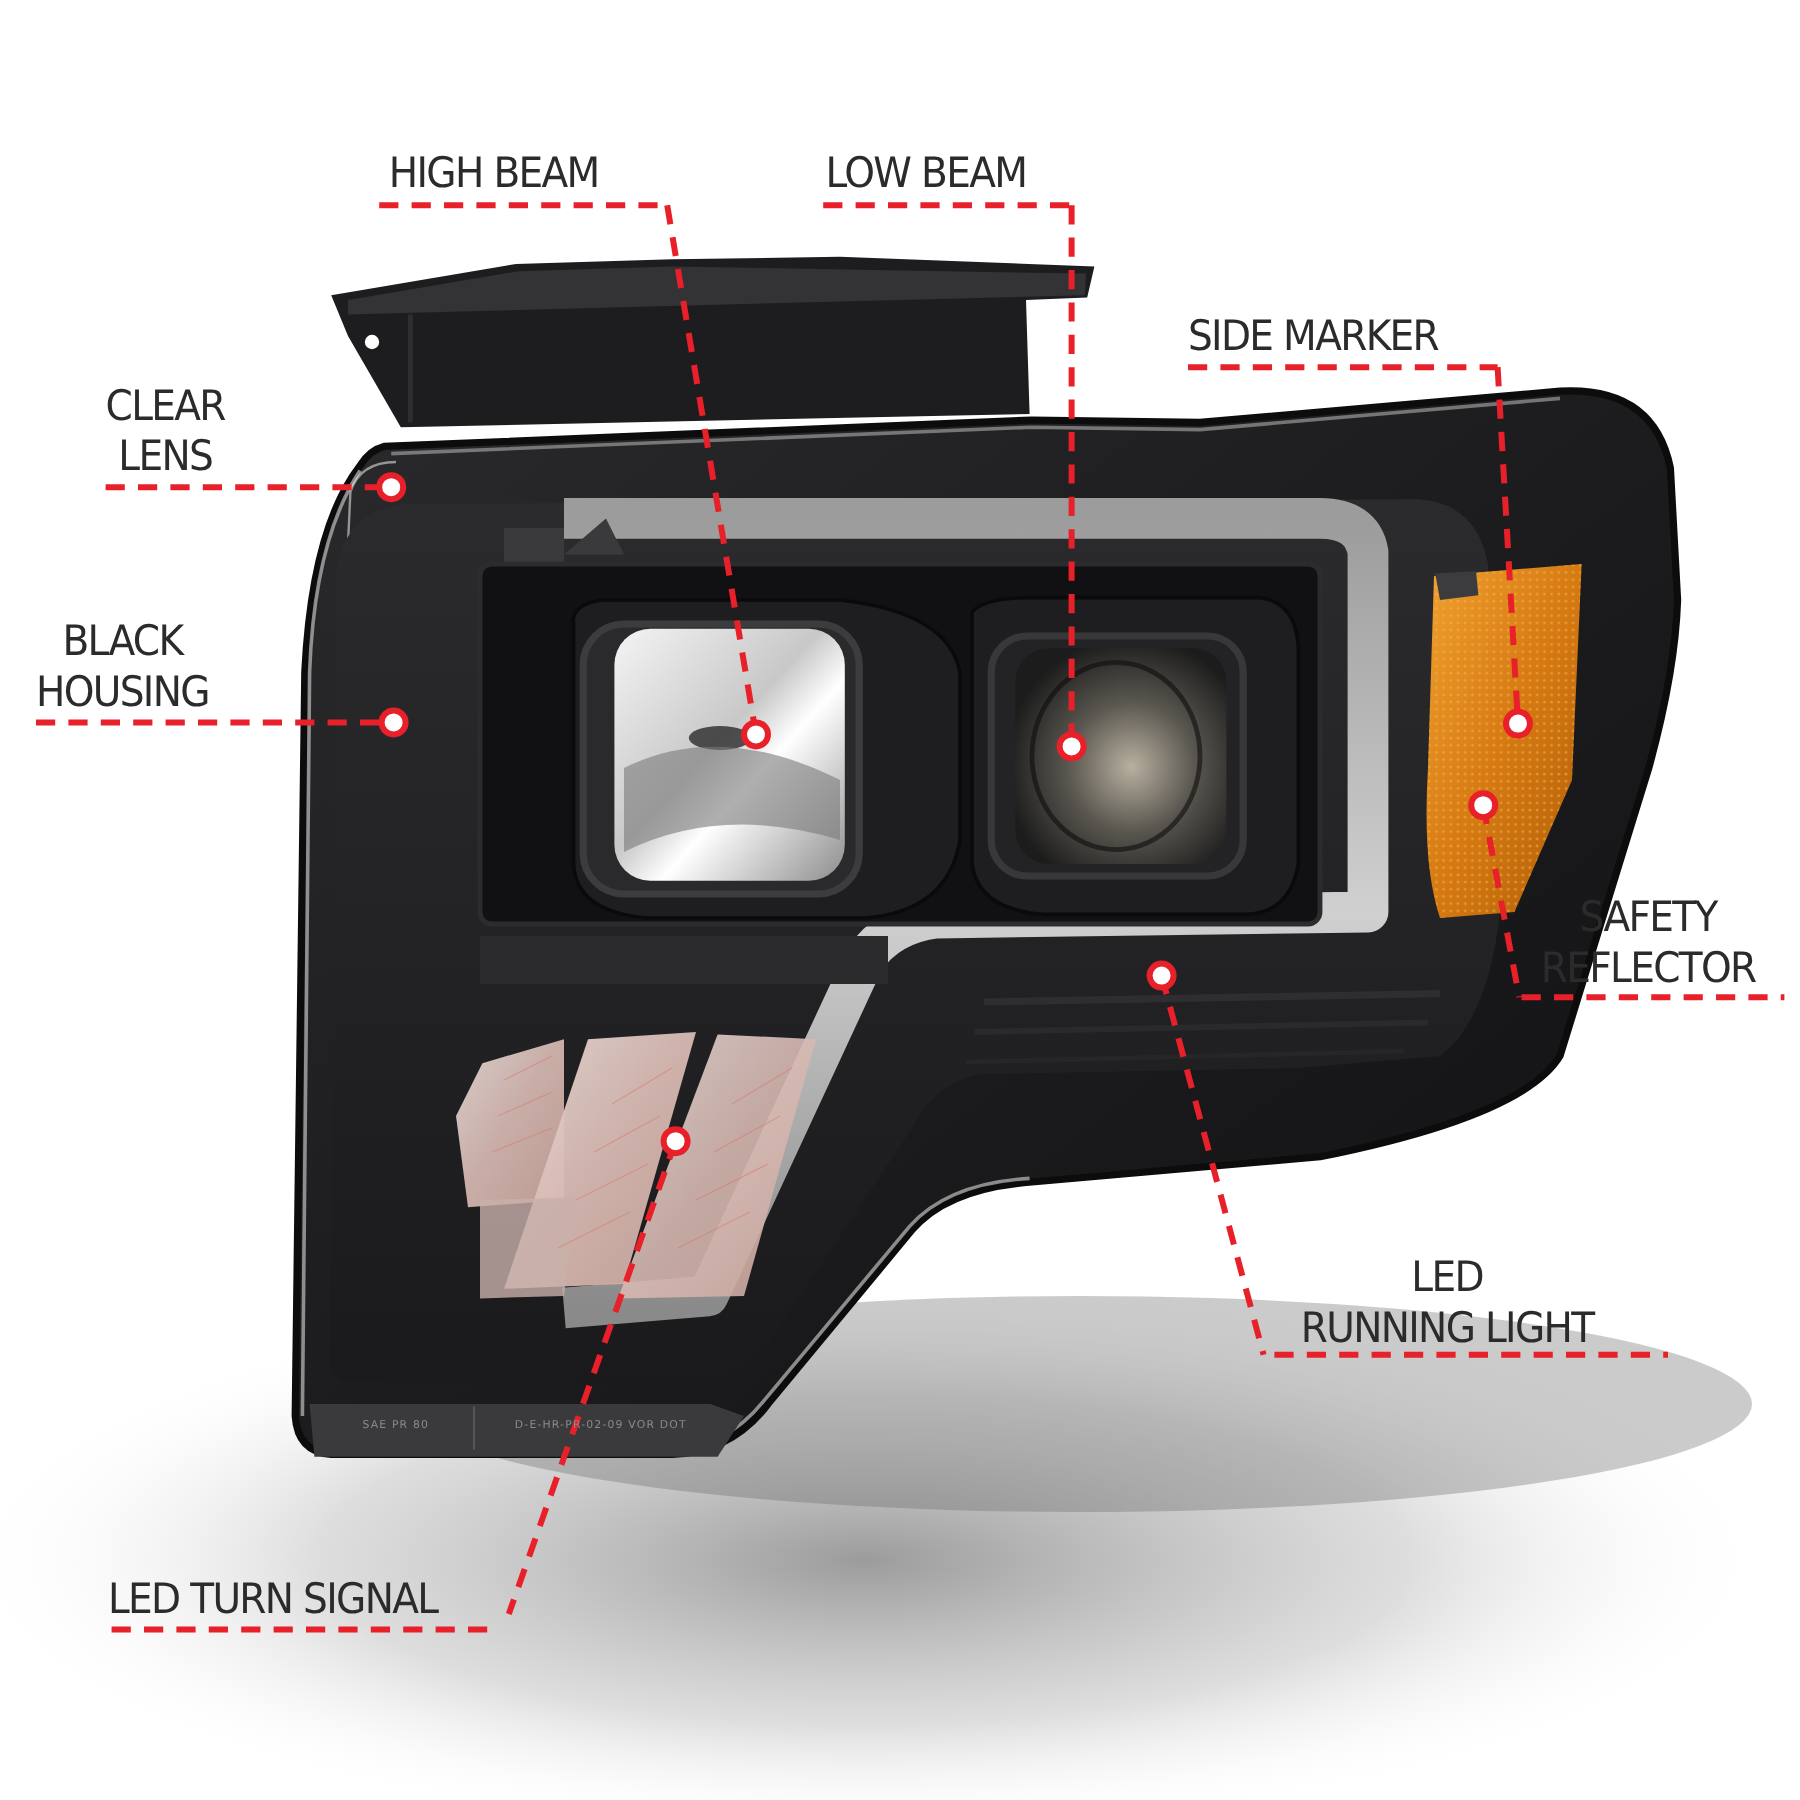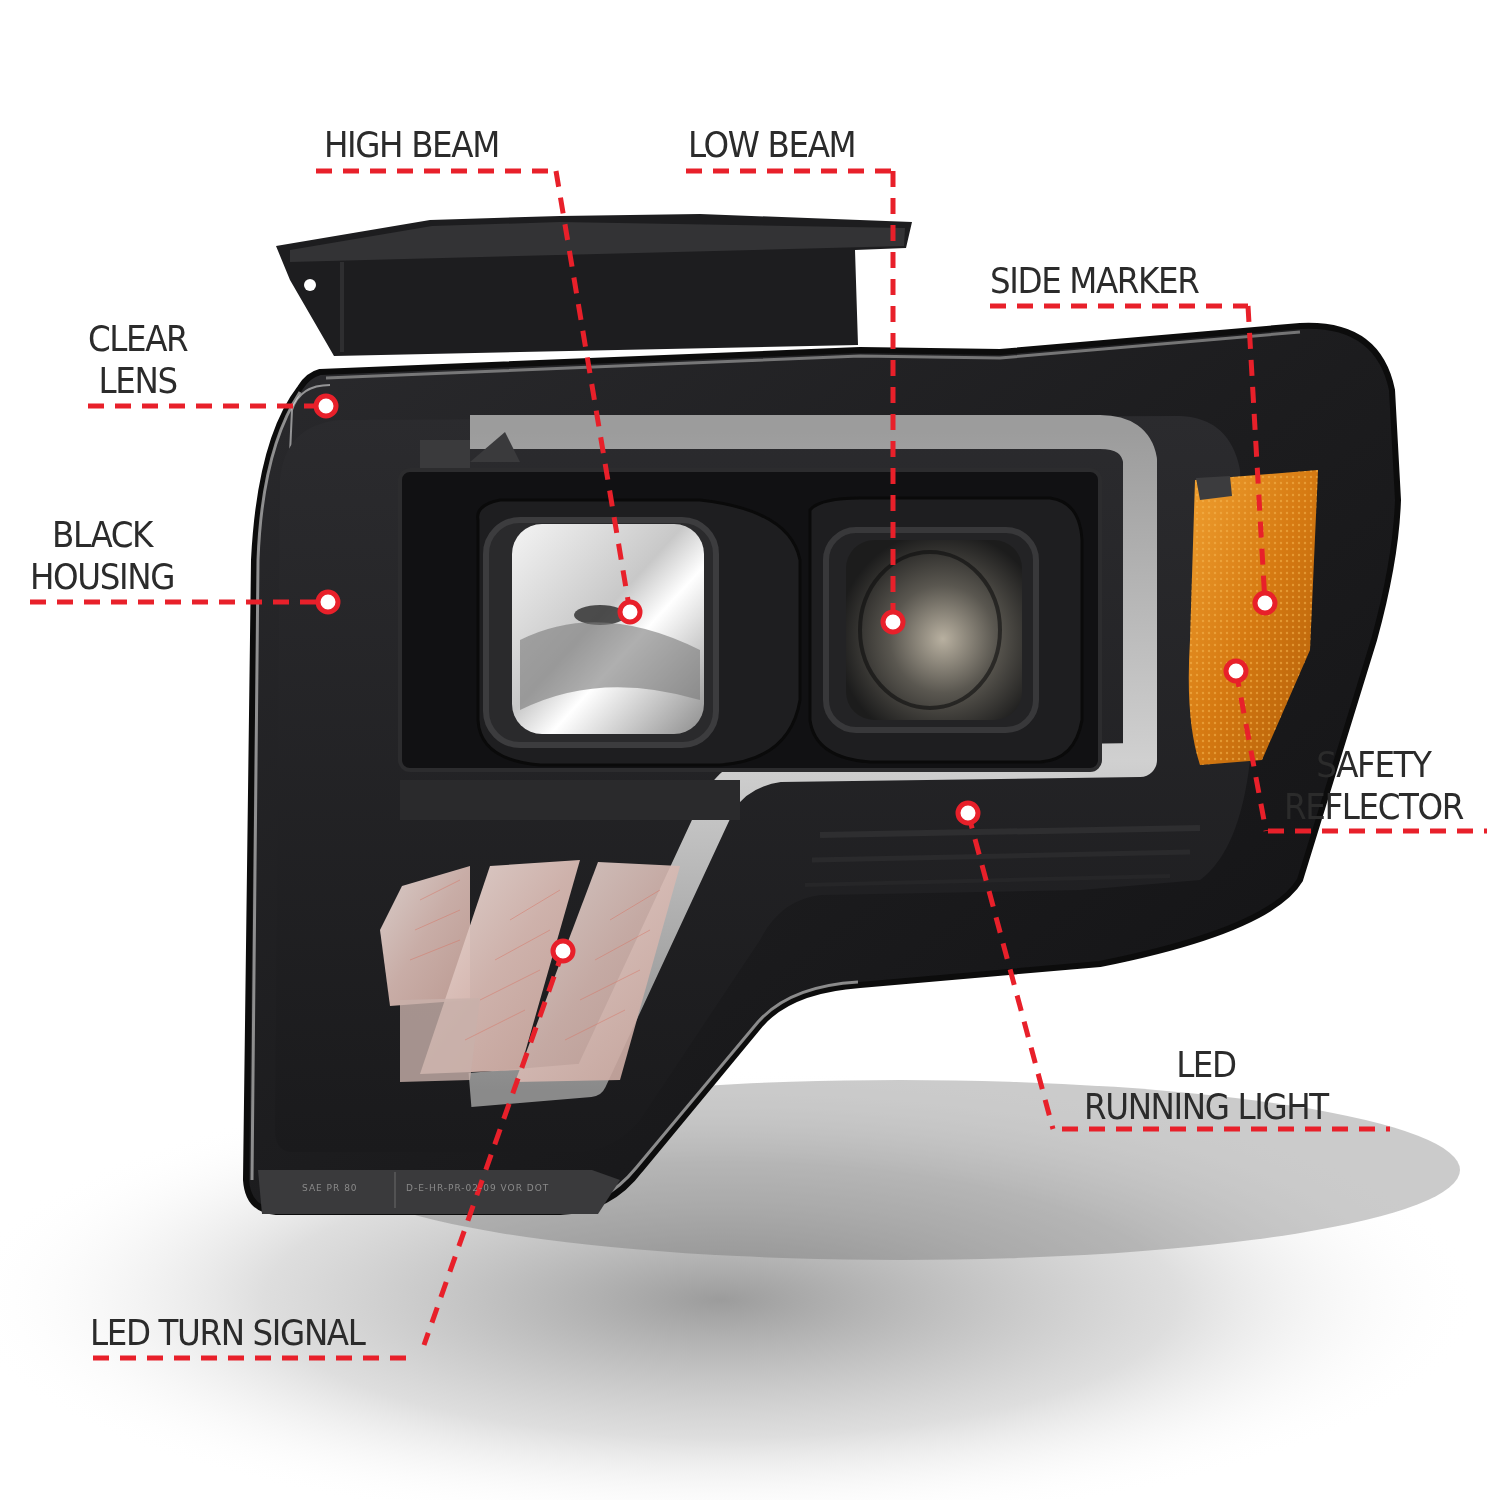--- a/index.html
+++ b/index.html
@@ -174,21 +174,21 @@
         <circle cx="1265" cy="603" r="10" fill="#ffffff" stroke="#e8202a" stroke-width="5"></circle>
         <circle cx="326" cy="406" r="10" fill="#ffffff" stroke="#e8202a" stroke-width="5"></circle>
         <circle cx="328" cy="602" r="10" fill="#ffffff" stroke="#e8202a" stroke-width="5"></circle>
         <circle cx="1236" cy="671" r="10" fill="#ffffff" stroke="#e8202a" stroke-width="5"></circle>
         <circle cx="968" cy="813" r="10" fill="#ffffff" stroke="#e8202a" stroke-width="5"></circle>
         <circle cx="563" cy="951" r="10" fill="#ffffff" stroke="#e8202a" stroke-width="5"></circle>
       </g>
   </svg>
 
   <div class="label" style="left:302px;top:1183px;font-size:9px;line-height:10px;letter-spacing:1px;color:#8a8a8a;transform:none;">SAE PR 80</div>
-  <div class="label" style="left:406px;top:1183px;font-size:9px;line-height:10px;letter-spacing:1px;color:#8a8a8a;transform:none;">D-E-HR-PR-02-09 VOR DOT</div>
+  <div class="label" style="left:429px;top:1183px;font-size:9px;line-height:10px;letter-spacing:1px;color:#8a8a8a;transform:none;">D-E-HR-PR-02-09 VOR DOT</div>
 
   <div id="label-layer">
     <div class="label" style="left: 324px; top: 124px;">
         <span>HIGH BEAM</span>
       </div>
     <div class="label" style="left: 688px; top: 124px;">
         <span>LOW BEAM</span>
       </div>
     <div class="label" style="left: 990px; top: 260px;">
         <span>SIDE MARKER</span>

